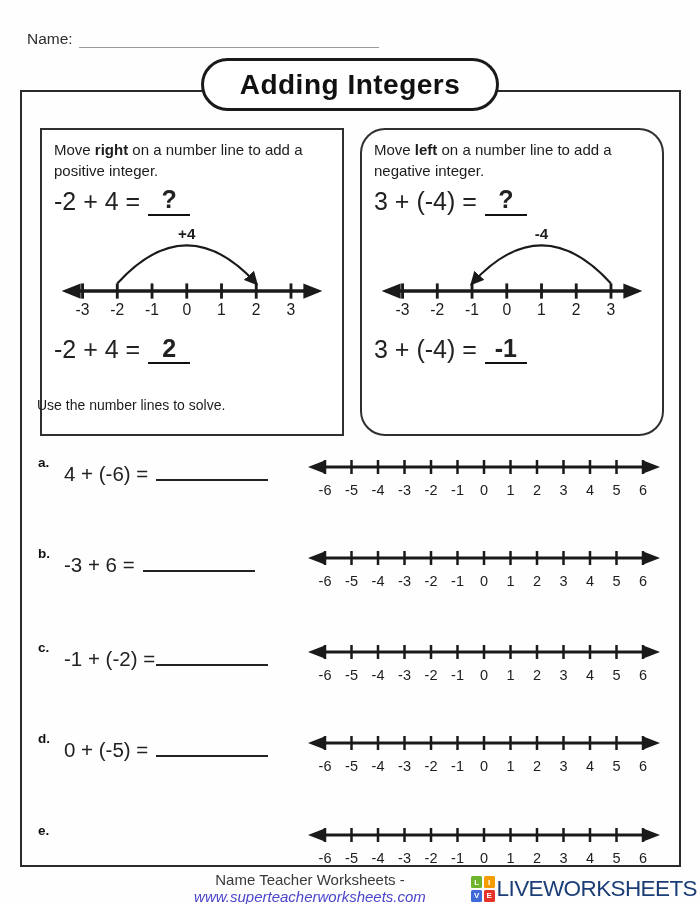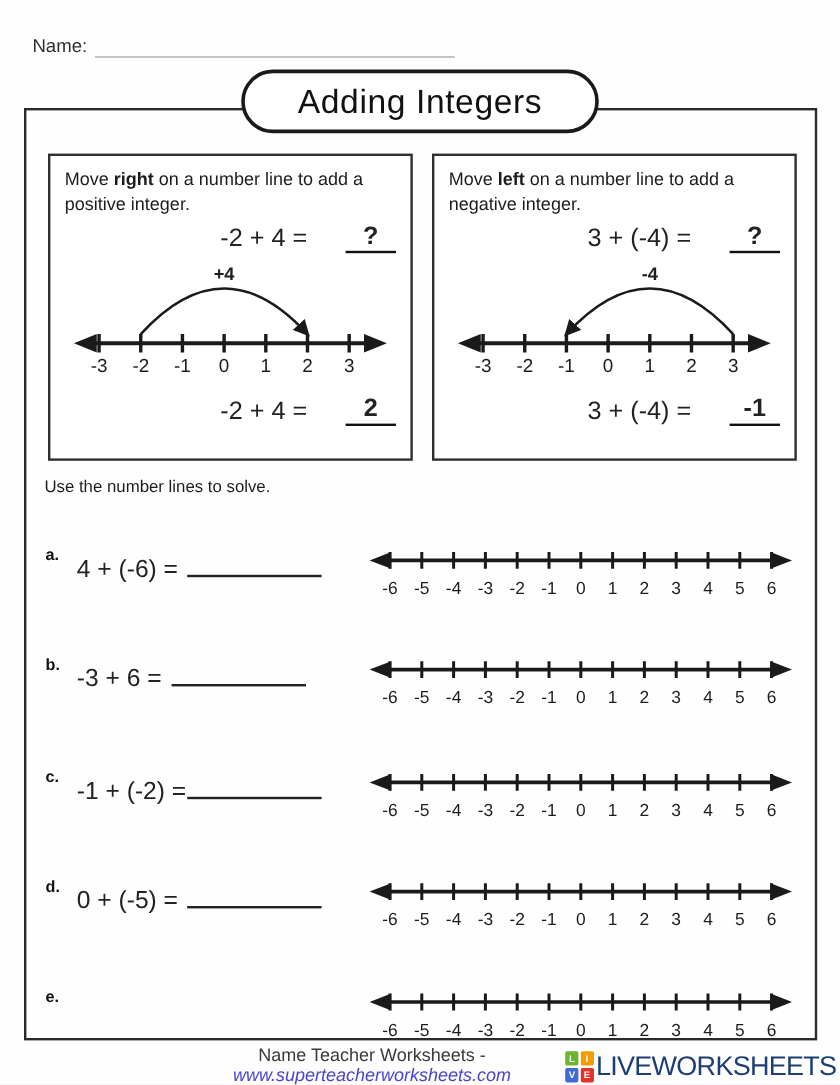--- a/index.html
+++ b/index.html
@@ -13,30 +13,30 @@
   .name-row { position:absolute; left:27px; top:30px; display:flex; align-items:flex-end; }
   .name-label { font-size:15.5px; color:#2e2e2e; }
   .name-line { display:inline-block; width:300px; height:17px; border-bottom:1.5px solid #9a9a9a; margin-left:6px; }
   
   .main-box { position:absolute; left:20px; top:90px; width:661px; height:777px; border:2.5px solid #2a2a2a; background:transparent; }
   .title-pill {
     position:absolute; left:201px; top:58px; width:298px; height:53px; z-index:2;
     background:#fff; border:3px solid #1a1a1a; border-radius:27px;
     display:flex; align-items:center; justify-content:center;
   }
-  .title-pill span { font-size:28px; font-weight:400; letter-spacing:0.5px; color:#111; }
+  .title-pill span { font-size:28px; font-weight:700; letter-spacing:0.5px; color:#111; }
   
   .example-box {
-    position:absolute; top:128px; width:304px; height:256px;
+    position:absolute; top:128px; width:304px; height:308px;
     border:2px solid #2f2f2f; background:#fff; padding:10px 12px 0 12px;
   }
   .example-box.left  { left:40px; }
-  .example-box.right { left:360px; }
+  .example-box.right { left:360px;border-radius:25px; }
   .instr { font-size:15px; line-height:1.38; color:#1c1c1c; }
-  .eq { display:flex; justify-content:flex-end; align-items:flex-end; font-size:21px; color:#222;gap:24px; }
+  .eq { display:flex; justify-content:flex-start; align-items:flex-end; font-size:25px; color:#222; }
   .eq.q { margin-top:5px; }
   .eq.a { margin-top:13px; }
   .blank {
     display:inline-block; min-width:42px; margin-left:8px; padding:0 3px 1px 3px;
     border-bottom:2.5px solid #111; text-align:center; font-weight:bold; line-height:1.05;
   }
   .numline-large { margin-top:6px; display:flex; justify-content:center; }
   
   .solve-instr { position:absolute; left:37px; top:397px; font-size:14px; color:#1c1c1c; }
   .problem { position:absolute; left:20px; width:670px; height:62px; }

